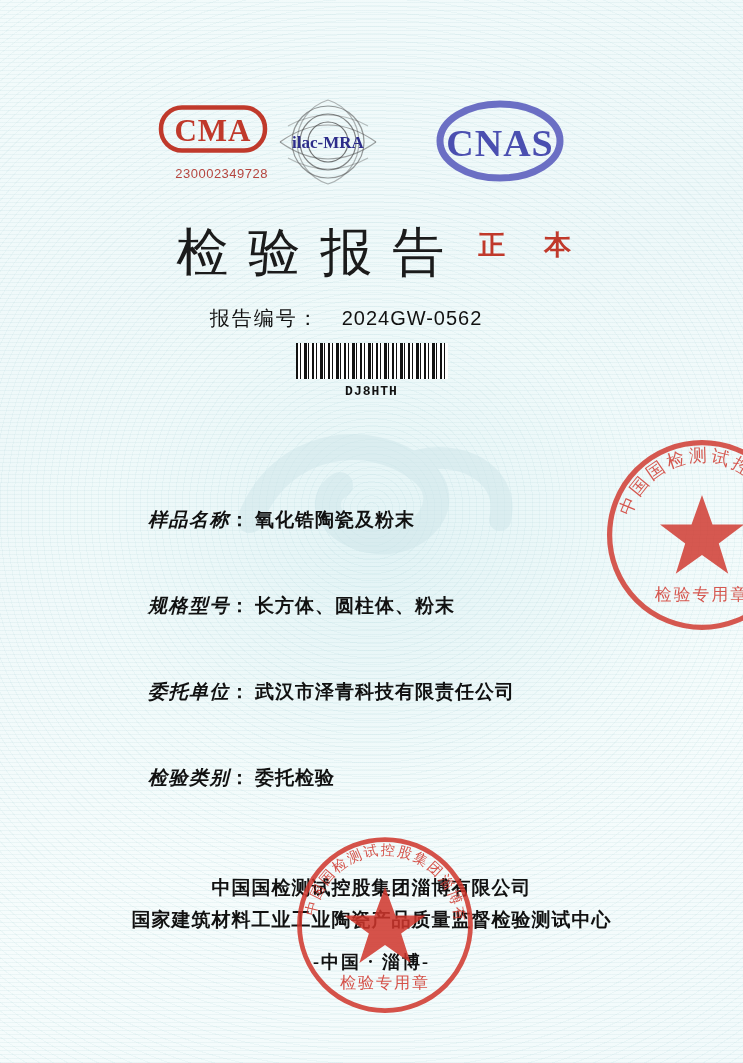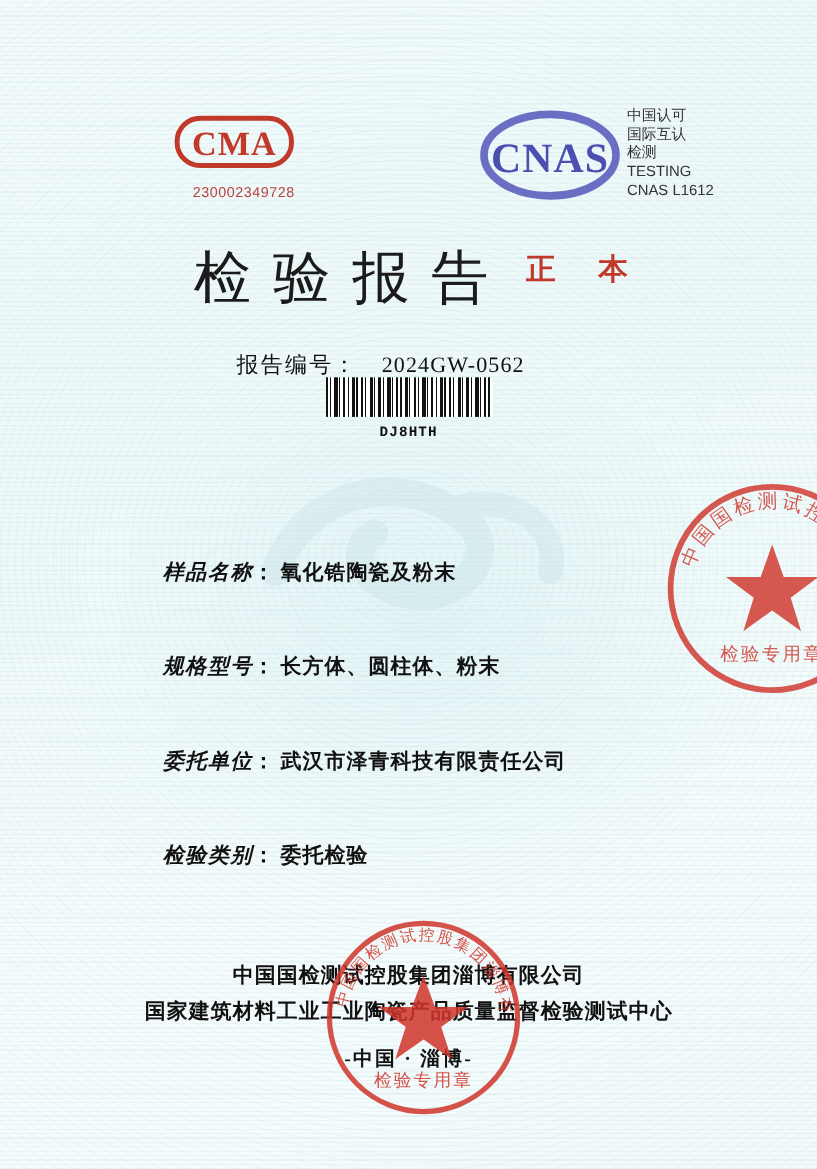--- a/index.html
+++ b/index.html
@@ -126,24 +126,23 @@
     vertical-align: 16px;
     margin-left: 14px;
   }
 
   .report-no {
     position: absolute;
     top: 305px;
     left: 0;
     width: 692px;
     text-align: center;
-    font-family: Liberation Serif, serif;
+    font-family: Liberation Sans, sans-serif;
     font-size: 20px;
     color: #111;
-    margin-top: 13px;
   }
   .report-no .label { letter-spacing: 2px; }
   .report-no .value { margin-left: 22px; letter-spacing: 1px; }
 
   
   .barcode-wrap {
     position: absolute;
     top: 343px;
     left: 0;
     width: 743px;
@@ -260,35 +259,43 @@
   <div class="logo-row">
 
     <div class="cma-wrap">
       <svg class="cma-mark" viewBox="0 0 220 110">
         <rect x="6" y="10" width="208" height="86" rx="42" ry="42" fill="none" stroke="#c0392b" stroke-width="9"></rect>
         <text x="110" y="76" text-anchor="middle" font-family="Liberation Serif, serif" font-size="62" font-weight="bold" fill="#c0392b" letter-spacing="2">CMA</text>
       </svg>
       <div class="cma-number">230002349728</div>
     </div>
 
+    <div class="ilac-wrap">
+      <svg viewBox="0 0 140 96" width="140" height="96">
+        <g fill="none" stroke="#4a4a4a" stroke-width="1.2">
+          <path d="M70 14 a36 36 0 0 1 0 72 a36 36 0 0 1 0 -72" opacity="0.55"></path>
+          <path d="M70 8 a44 44 0 0 1 0 84 a44 44 0 0 1 0 -84" opacity="0.4"></path>
+          <path d="M70 22 a28 28 0 0 1 0 56 a28 28 0 0 1 0 -56" opacity="0.65"></path>
+          <path d="M70 30 a20 20 0 0 1 0 40 a20 20 0 0 1 0 -40" opacity="0.75"></path>
+          <path d="M22 50 q48 -34 96 0" opacity="0.5"></path>
+          <path d="M22 50 q48 34 96 0" opacity="0.5"></path>
+          <path d="M30 34 q40 -22 80 0" opacity="0.35"></path>
+          <path d="M30 66 q40 22 80 0" opacity="0.35"></path>
+        </g>
+        <text x="70" y="56" text-anchor="middle" font-family="Liberation Serif, serif" font-size="17" font-weight="bold" fill="#2d2d8a">ilac-MRA</text>
+      </svg>
+    </div>
 
     <div class="cnas-wrap">
       <svg viewBox="0 0 150 86" width="150" height="86">
         <ellipse cx="75" cy="43" rx="60" ry="37" fill="none" stroke="#6b6fc4" stroke-width="7"></ellipse>
         <text x="75" y="58" text-anchor="middle" font-family="Liberation Serif, serif" font-size="38" font-weight="bold" fill="#4a4fb0" letter-spacing="1">CNAS</text>
       </svg>
     </div>
 
-    <div class="cnas-text">
-      <div>中国认可</div>
-      <div>国际互认</div>
-      <div>检测</div>
-      <div>TESTING</div>
-      <div>CNAS L1612</div>
-    </div>
   </div>
 
   <div class="title-row">
     <span class="main-title">检验报告</span><span class="title-sub">正 本</span>
   </div>
 
   <div class="report-no">
     <span class="label">报告编号：</span><span class="value">2024GW-0562</span>
   </div>
 

